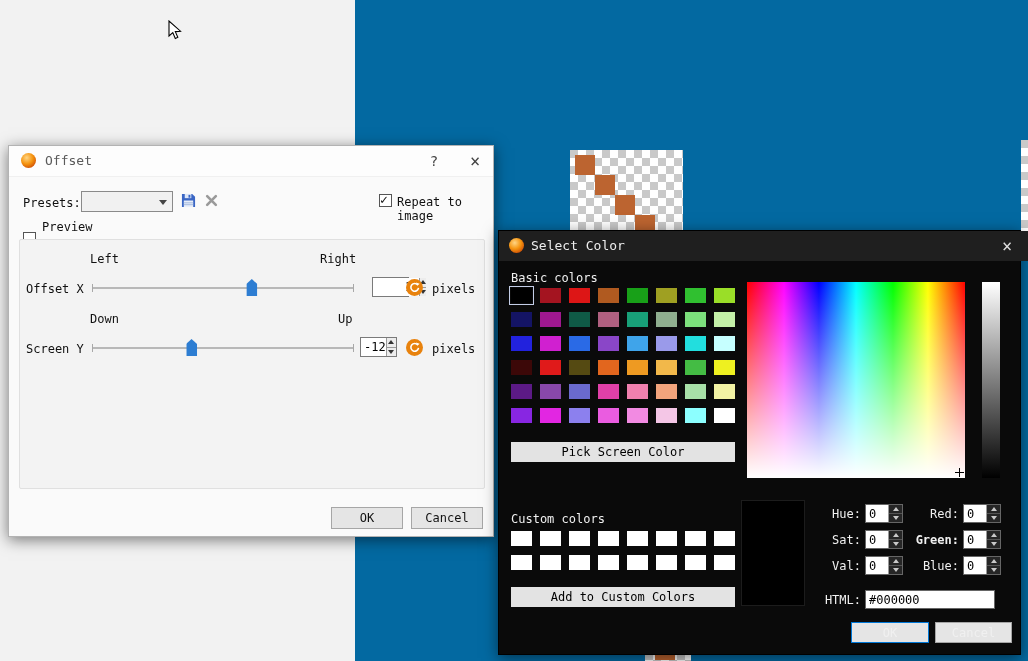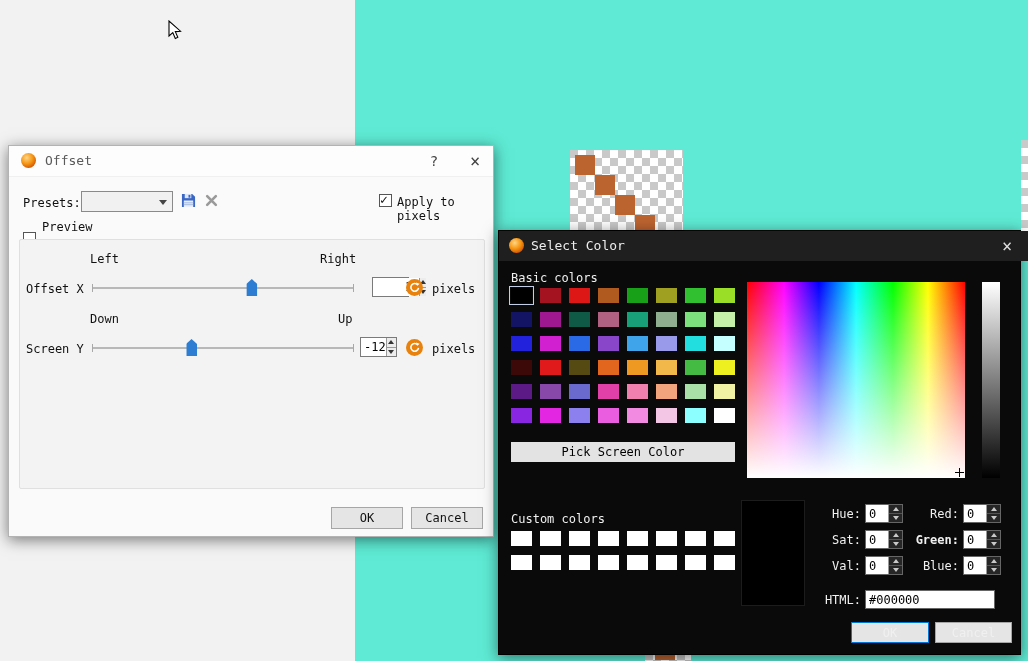--- a/index.html
+++ b/index.html
@@ -1,16 +1,16 @@
 <!DOCTYPE html>
 <html><head>
 <meta charset="utf-8">
 <style>
   html,body{margin:0;padding:0;background:#333;}
-  .screen{position:relative;width:1028px;height:661px;overflow:hidden;background:#5eead4;
+  .screen{position:relative;width:1028px;height:661px;overflow:hidden;background:#0369a1;
           font-family:"DejaVu Sans Mono", monospace;font-size:12px;color:#111;}
   .abs{position:absolute;}
 
   
   .left-bg{left:0;top:0;width:355px;height:661px;background:#f2f2f2;}
   .checker{background:conic-gradient(#fff 25%, #c9c9c9 0 50%, #fff 0 75%, #c9c9c9 0);
            background-size:16px 16px;overflow:hidden;}
   .psq{position:absolute;width:20px;height:20px;}
 
   
@@ -119,21 +119,21 @@
         <rect x="3" y="10" width="10" height="1" fill="#9fb6dd"></rect>
         <rect x="3" y="12" width="10" height="1" fill="#9fb6dd"></rect>
       </svg>
     </span>
     <span class="abs" style="left:196px;top:48px;">
       <svg width="13" height="13" viewBox="0 0 12 12">
         <path d="M2 2 L10 10 M10 2 L2 10" stroke="#9a9a9a" stroke-width="2.4" stroke-linecap="round"></path>
       </svg>
     </span>
     <div class="abs checkbox checked" style="left:370px;top:48px;"></div>
-    <span class="abs" style="left:388px;top:49px;">Apply to pixels</span>
+    <span class="abs" style="left:388px;top:49px;">Repeat to image</span>
 
     <div class="abs checkbox" style="left:14px;top:73px;"></div>
     <span class="abs" style="left:33px;top:74px;">Preview</span>
 
     <div class="abs panel">
       <span class="abs" style="left:70px;top:12px;">Left</span>
       <span class="abs" style="left:300px;top:12px;">Right</span>
 
       <span class="abs" style="left:6px;top:42px;">Offset X</span>
       <div class="abs slider" style="left:72px;top:38px;width:262px;">
@@ -275,20 +275,21 @@
         <div class="swatch" style="background: rgb(255, 255, 255);"></div>
         <div class="swatch" style="background: rgb(255, 255, 255);"></div>
         <div class="swatch" style="background: rgb(255, 255, 255);"></div>
         <div class="swatch" style="background: rgb(255, 255, 255);"></div>
         <div class="swatch" style="background: rgb(255, 255, 255);"></div>
         <div class="swatch" style="background: rgb(255, 255, 255);"></div>
         <div class="swatch" style="background: rgb(255, 255, 255);"></div>
         <div class="swatch" style="background: rgb(255, 255, 255);"></div>
       </div>
 
+    <div class="abs btn lightbtn" style="left:12px;top:356px;width:224px;height:20px;">Add to Custom Colors</div>
 
     <div class="abs previewbox" style="left: 242px; top: 269px; width: 64px; height: 106px; background: rgb(0, 0, 0);"></div>
 
     <div class="abs flabel" style="left:308px;top:273px;width:54px;">Hue:</div>
     <div class="abs spin dark" style="left:366px;top:273px;width:38px;height:19px;">
       <span class="val">0</span>
       <span class="btns">
           <span class="sbtn">
             <span class="tri-up"></span>
           </span>

